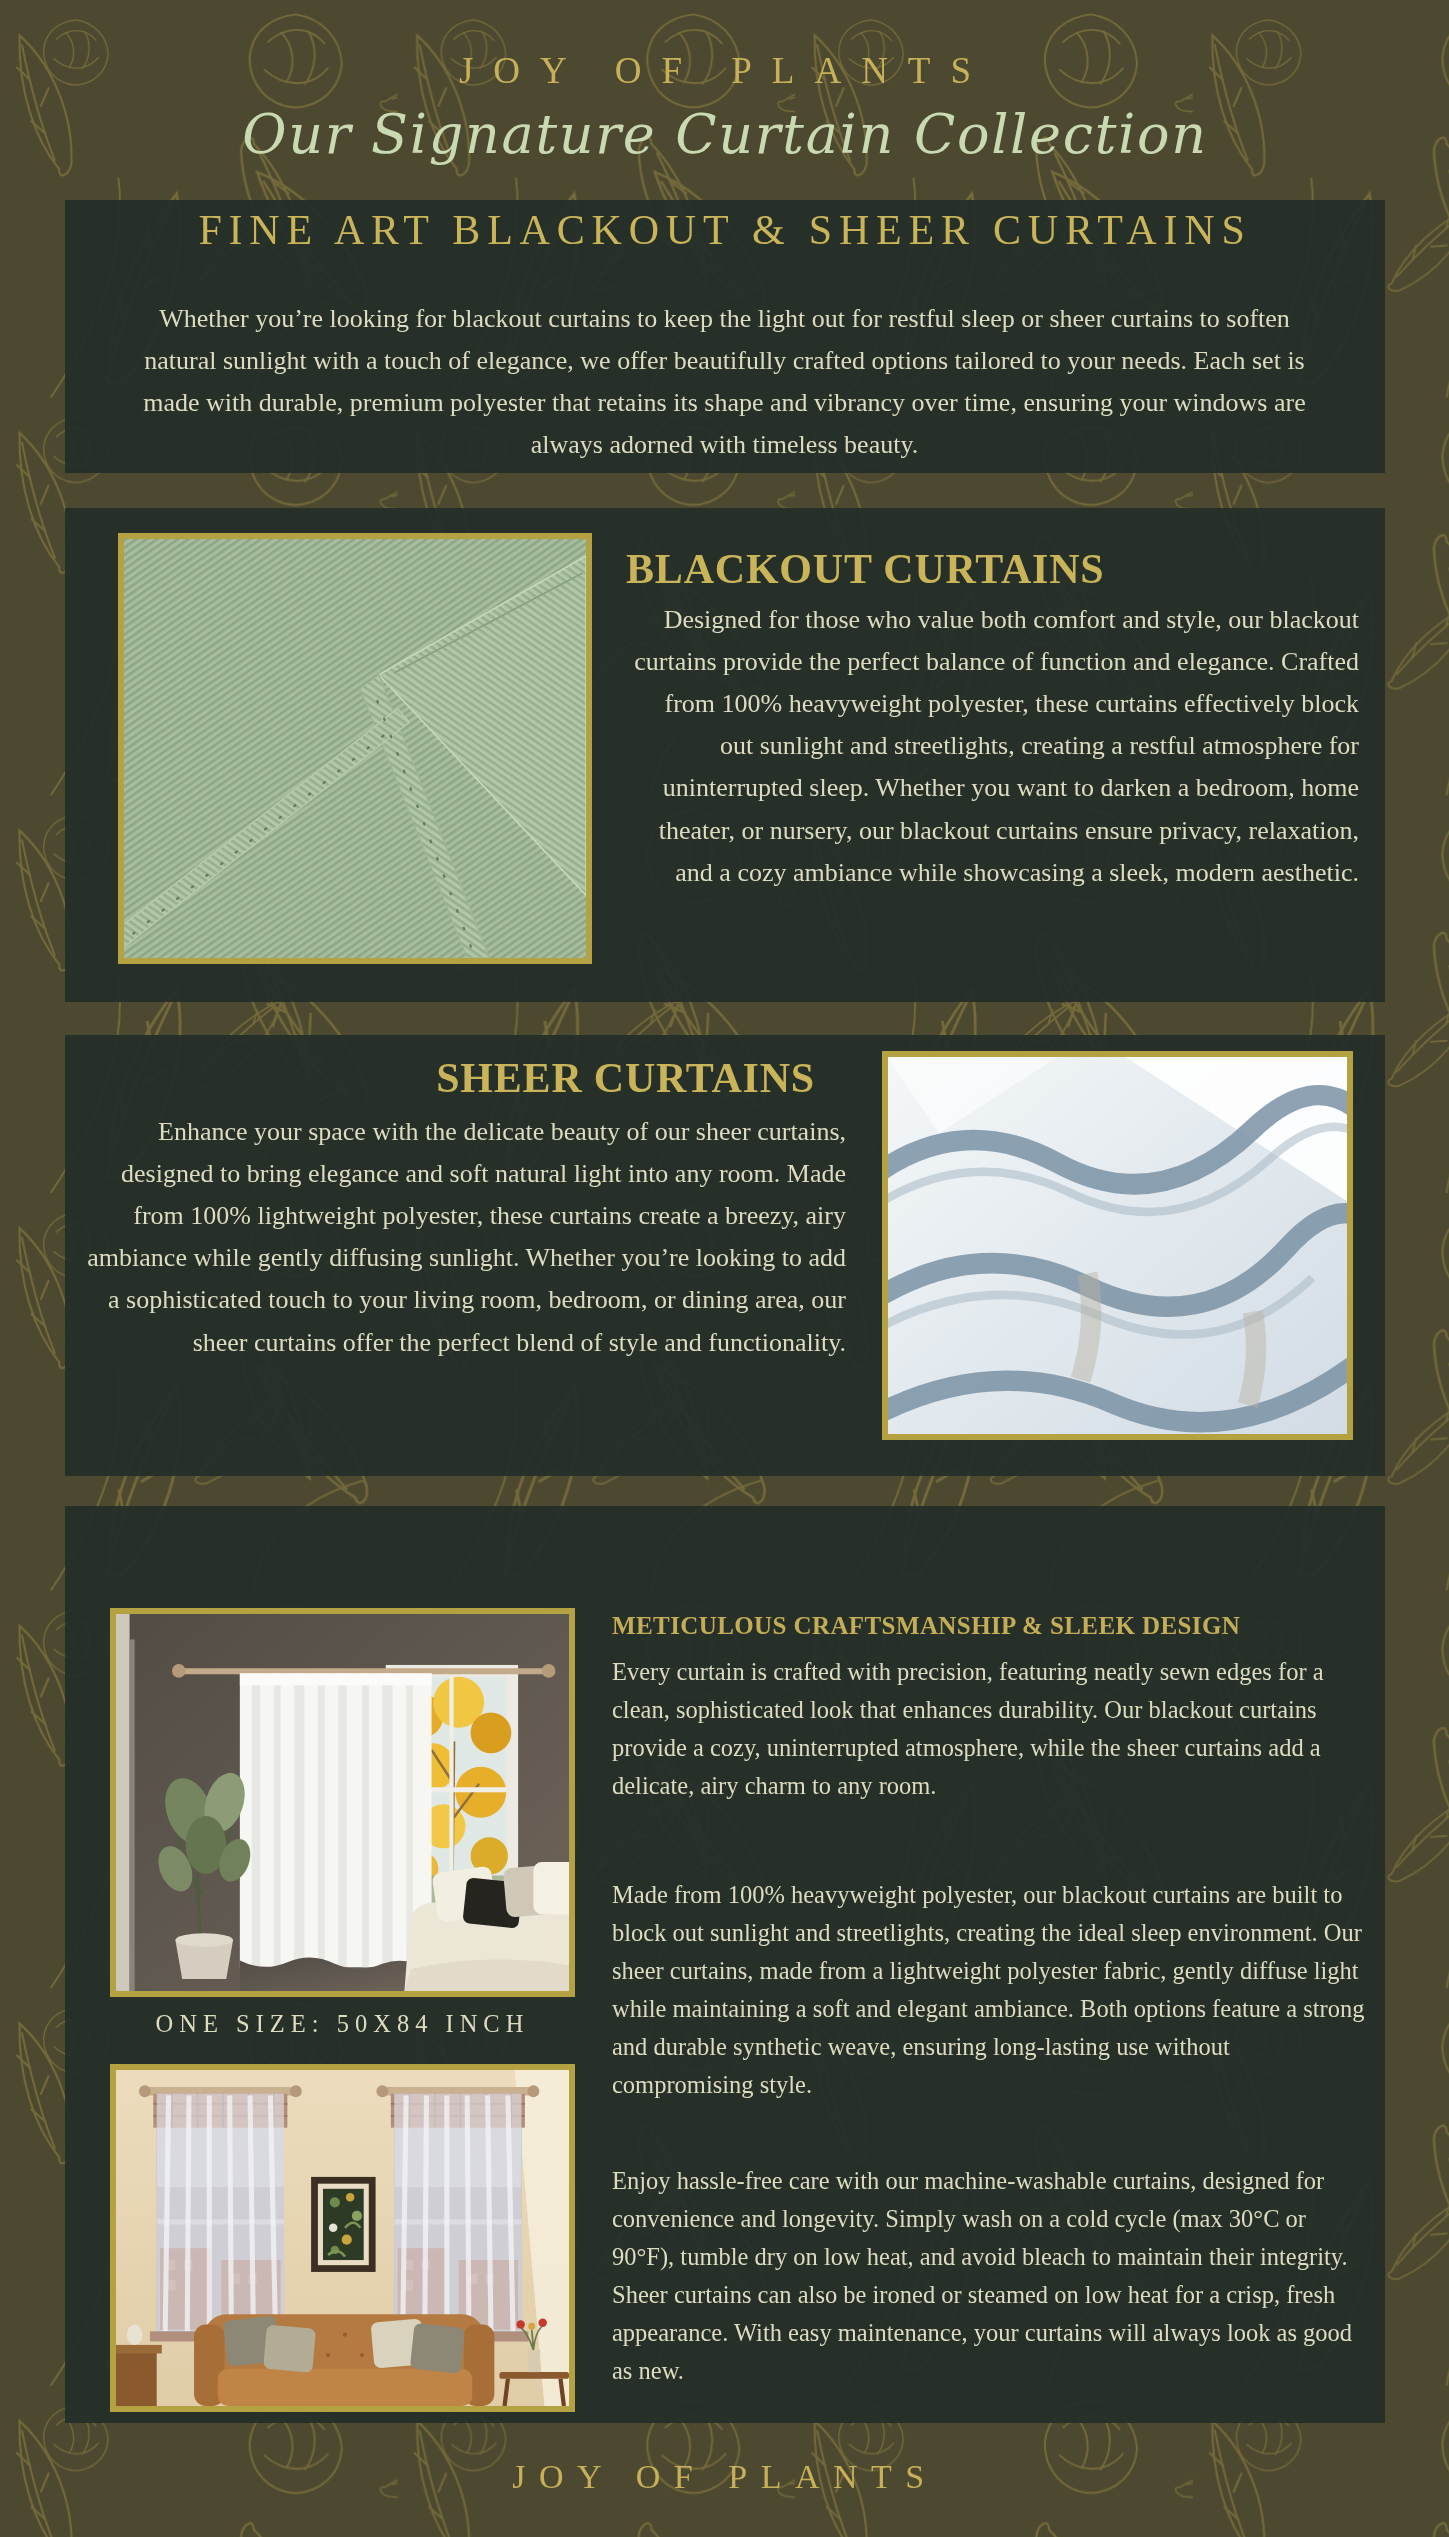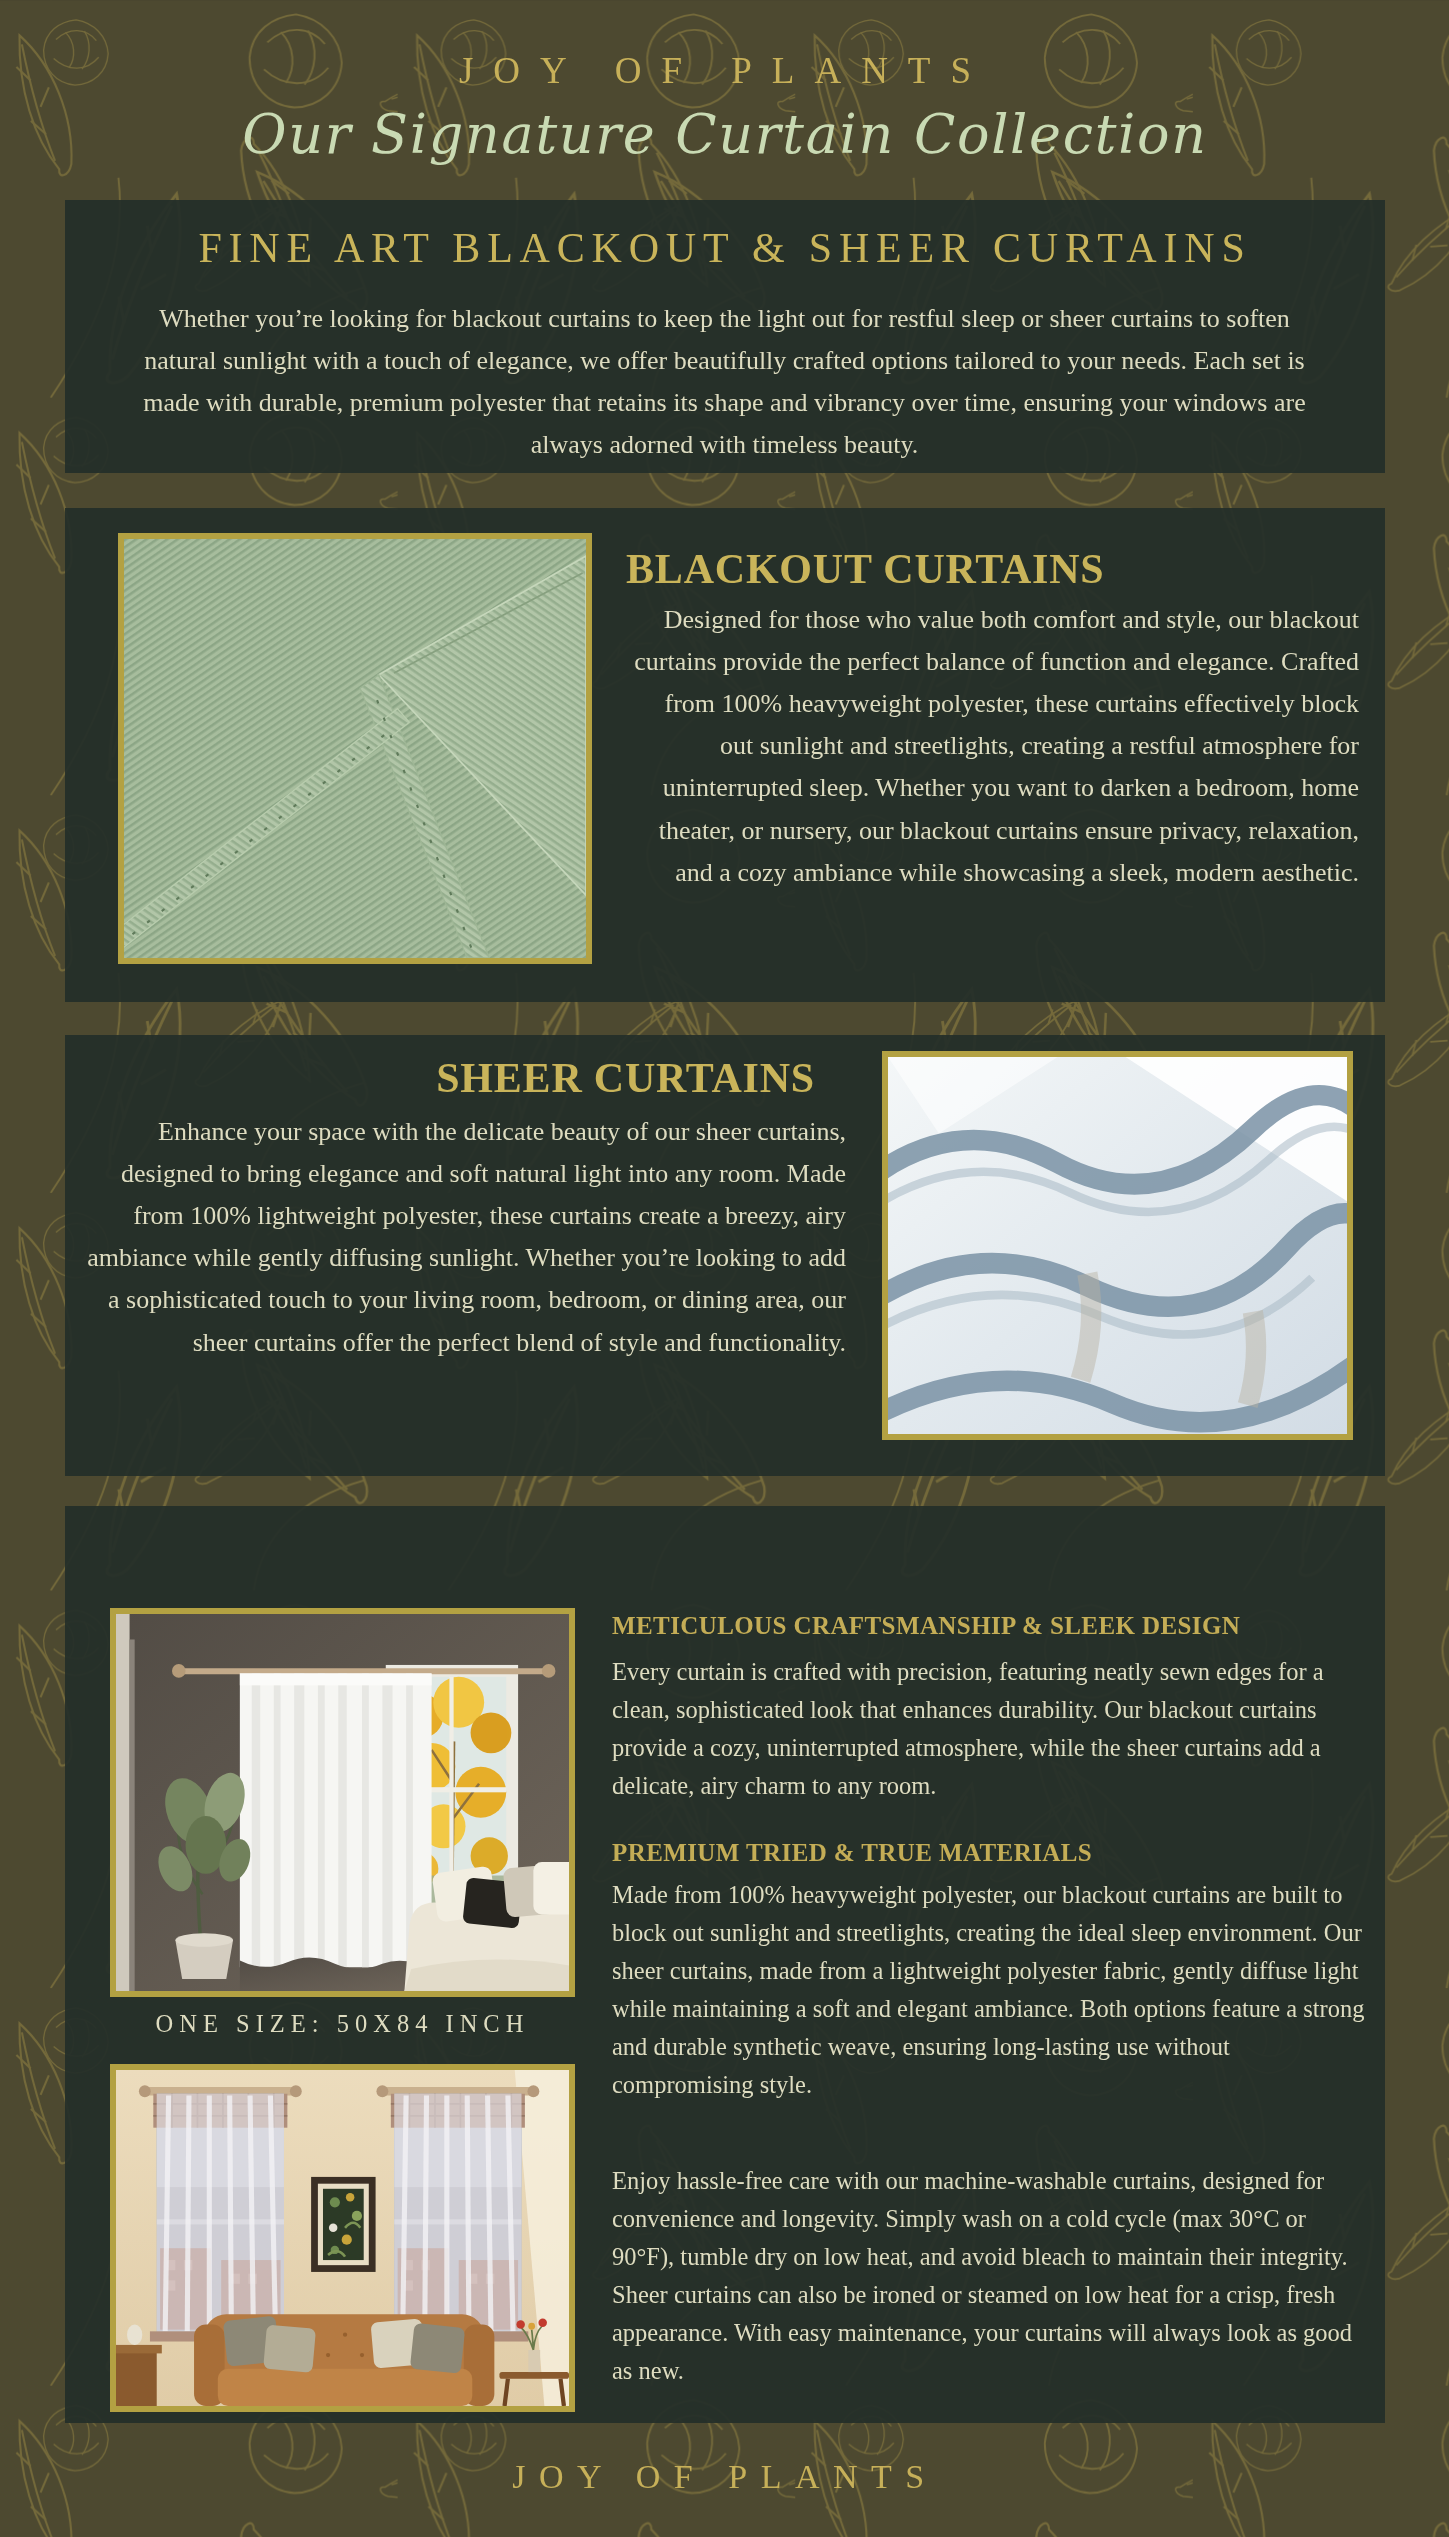--- a/index.html
+++ b/index.html
@@ -12,21 +12,21 @@
   #panel-sheer{top:1035px;height:441px;}
   #panel-materials{top:1506px;height:917px;}
   .abs{position:absolute;}
   .brand{position:absolute;width:100%;text-align:center;color:#c7b059;
          font-size:37px;letter-spacing:20px;font-weight:400;}
   #brand-top{top:49px;}
   #brand-bottom{top:2458px;font-size:34px;letter-spacing:13.5px;}
   #subtitle{position:absolute;top:103px;width:100%;text-align:center;color:#c9dab3;
             font-family:"DejaVu Serif",serif;font-style:italic;font-size:54px;letter-spacing:1.7px;}
   .h-gold{color:#c9b45a;font-weight:400;}
-  #intro-heading{top:224px;left:0;width:100%;text-align:center;font-size:42px;letter-spacing:6.8px;}
+  #intro-heading{top:206px;left:0;width:100%;text-align:center;font-size:42px;letter-spacing:6.8px;}
   .body-text{color:#dedcc0;font-size:26px;line-height:1.62;}
   #intro-body{top:298px;left:124px;width:1201px;text-align:center;}
   #blackout-heading{top:545px;left:626px;width:744px;font-size:42px;font-weight:700;letter-spacing:0.8px;}
   #blackout-body{top:599px;left:626px;width:733px;text-align:right;}
   #sheer-heading{top:1054px;left:93px;width:722px;font-size:42px;font-weight:700;
                  letter-spacing:0.8px;text-align:right;}
   #sheer-body{top:1111px;left:85px;width:761px;text-align:right;}
   #materials-heading{top:1539px;left:65px;width:1320px;text-align:center;font-size:41px;letter-spacing:2.5px;}
   .feature-title{position:absolute;left:612px;width:761px;color:#c4ad56;font-size:25px;
                  font-weight:700;letter-spacing:0.4px;}
@@ -332,19 +332,18 @@
       <g>
         <rect x="0" y="330" width="48" height="66" fill="#8a5a2e"></rect>
         <rect x="0" y="324" width="54" height="10" fill="#9a6a38"></rect>
         <ellipse cx="22" cy="312" rx="9" ry="12" fill="#e8e2d2"></ellipse>
       </g>
     </svg>
   </div>
 
   <div id="feature-1-title" class="feature-title">METICULOUS CRAFTSMANSHIP &amp; SLEEK DESIGN</div>
   <div id="feature-1-body" class="feature-body">Every curtain is crafted with precision, featuring neatly sewn edges for a clean, sophisticated look that enhances durability. Our blackout curtains provide a cozy, uninterrupted atmosphere, while the sheer curtains add a delicate, airy charm to any room.</div>
-  <div id="feature-2-title" class="feature-title">PREMIUM TRIED &amp; TRUE MATERIALS</div>
   <div id="feature-2-body" class="feature-body">Made from 100% heavyweight polyester, our blackout curtains are built to block out sunlight and streetlights, creating the ideal sleep environment. Our sheer curtains, made from a lightweight polyester fabric, gently diffuse light while maintaining a soft and elegant ambiance. Both options feature a strong and durable synthetic weave, ensuring long-lasting use without compromising style.</div>
   <div id="feature-3-body" class="feature-body">Enjoy hassle-free care with our machine-washable curtains, designed for convenience and longevity. Simply wash on a cold cycle (max 30°C or 90°F), tumble dry on low heat, and avoid bleach to maintain their integrity. Sheer curtains can also be ironed or steamed on low heat for a crisp, fresh appearance. With easy maintenance, your curtains will always look as good as new.</div>
 
   <div id="brand-bottom" class="brand">JOY OF PLANTS</div>
 </div>
 
 
 </body></html>

